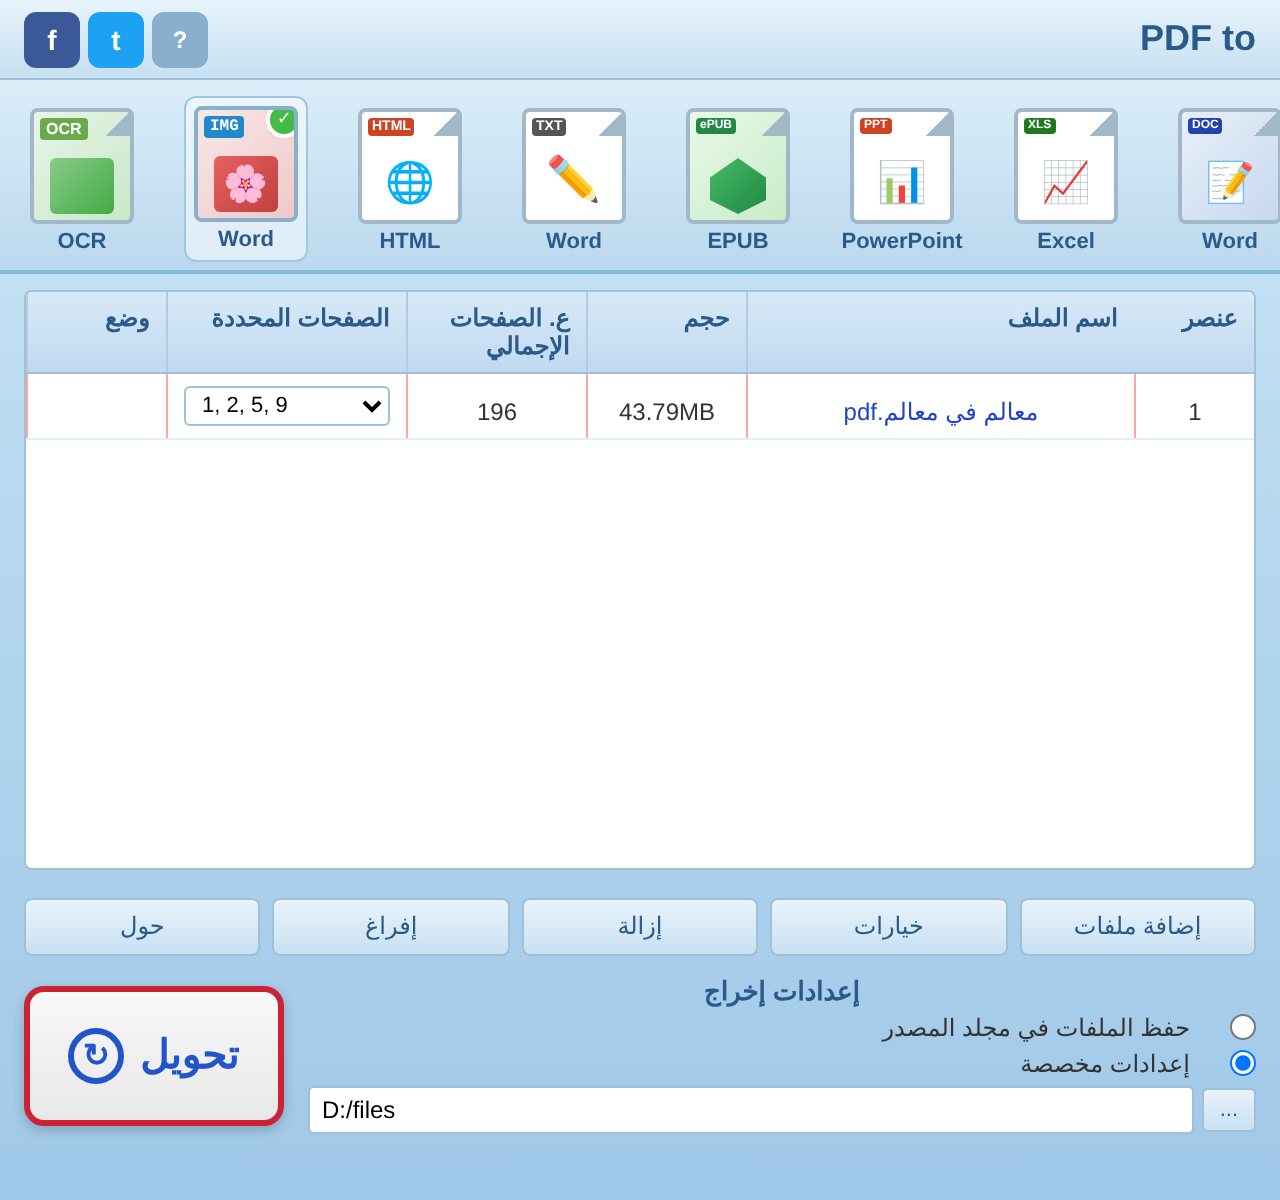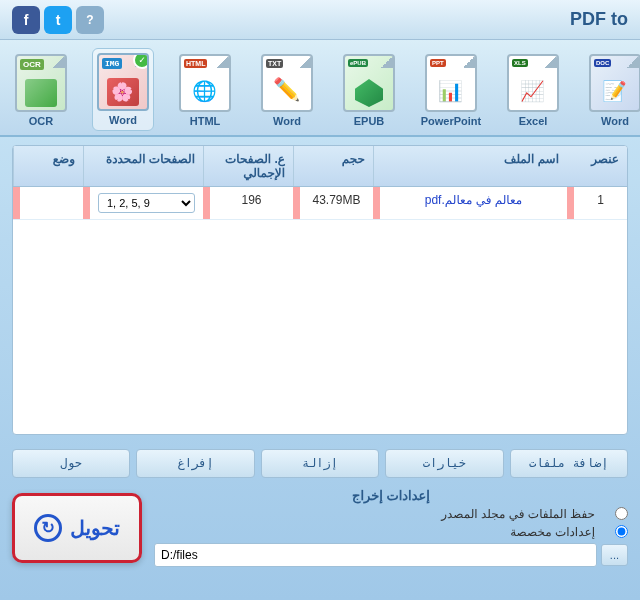--- a/index.html
+++ b/index.html
@@ -162,24 +162,24 @@
     .table-row {
       display: grid;
       grid-template-columns: 60px 1fr 80px 90px 120px 70px;
       border-bottom: 1px solid #e0eef8;
       direction: rtl;
     }
     .td {
       padding: 6px 8px;
       font-size: 12px;
       color: #333;
-      border-left: 7px solid #fca5a5;
+      border-left: 1px solid #fca5a5;
       text-align: center;
       display: flex;
-      align-items: flex-start;
+      align-items: flex-end;
       justify-content: center;
     }
     .td.filename { color: #2244cc; }
     .pages-select {
       border: 1px solid #a0c0d8;
       border-radius: 3px;
       padding: 2px 4px;
       font-size: 11px;
       background: white;
       width: 100%;
@@ -196,21 +196,21 @@
     .btn {
       flex: 1;
       padding: 6px 10px;
       border: 1px solid #a0c0d8;
       border-radius: 4px;
       background: linear-gradient(180deg, #e8f4fc 0%, #c8e0f0 100%);
       color: #2a5a8a;
       font-size: 12px;
       cursor: pointer;
       text-align: center;
-      font-family: Liberation Mono, monospace;
+      font-family: Liberation Serif, serif;
     }
     .output-title {
       font-size: 13px;
       font-weight: bold;
       color: #2a5a8a;
       text-align: center;
       margin-bottom: 4px;
     }
     .radio-row {
       display: flex;

